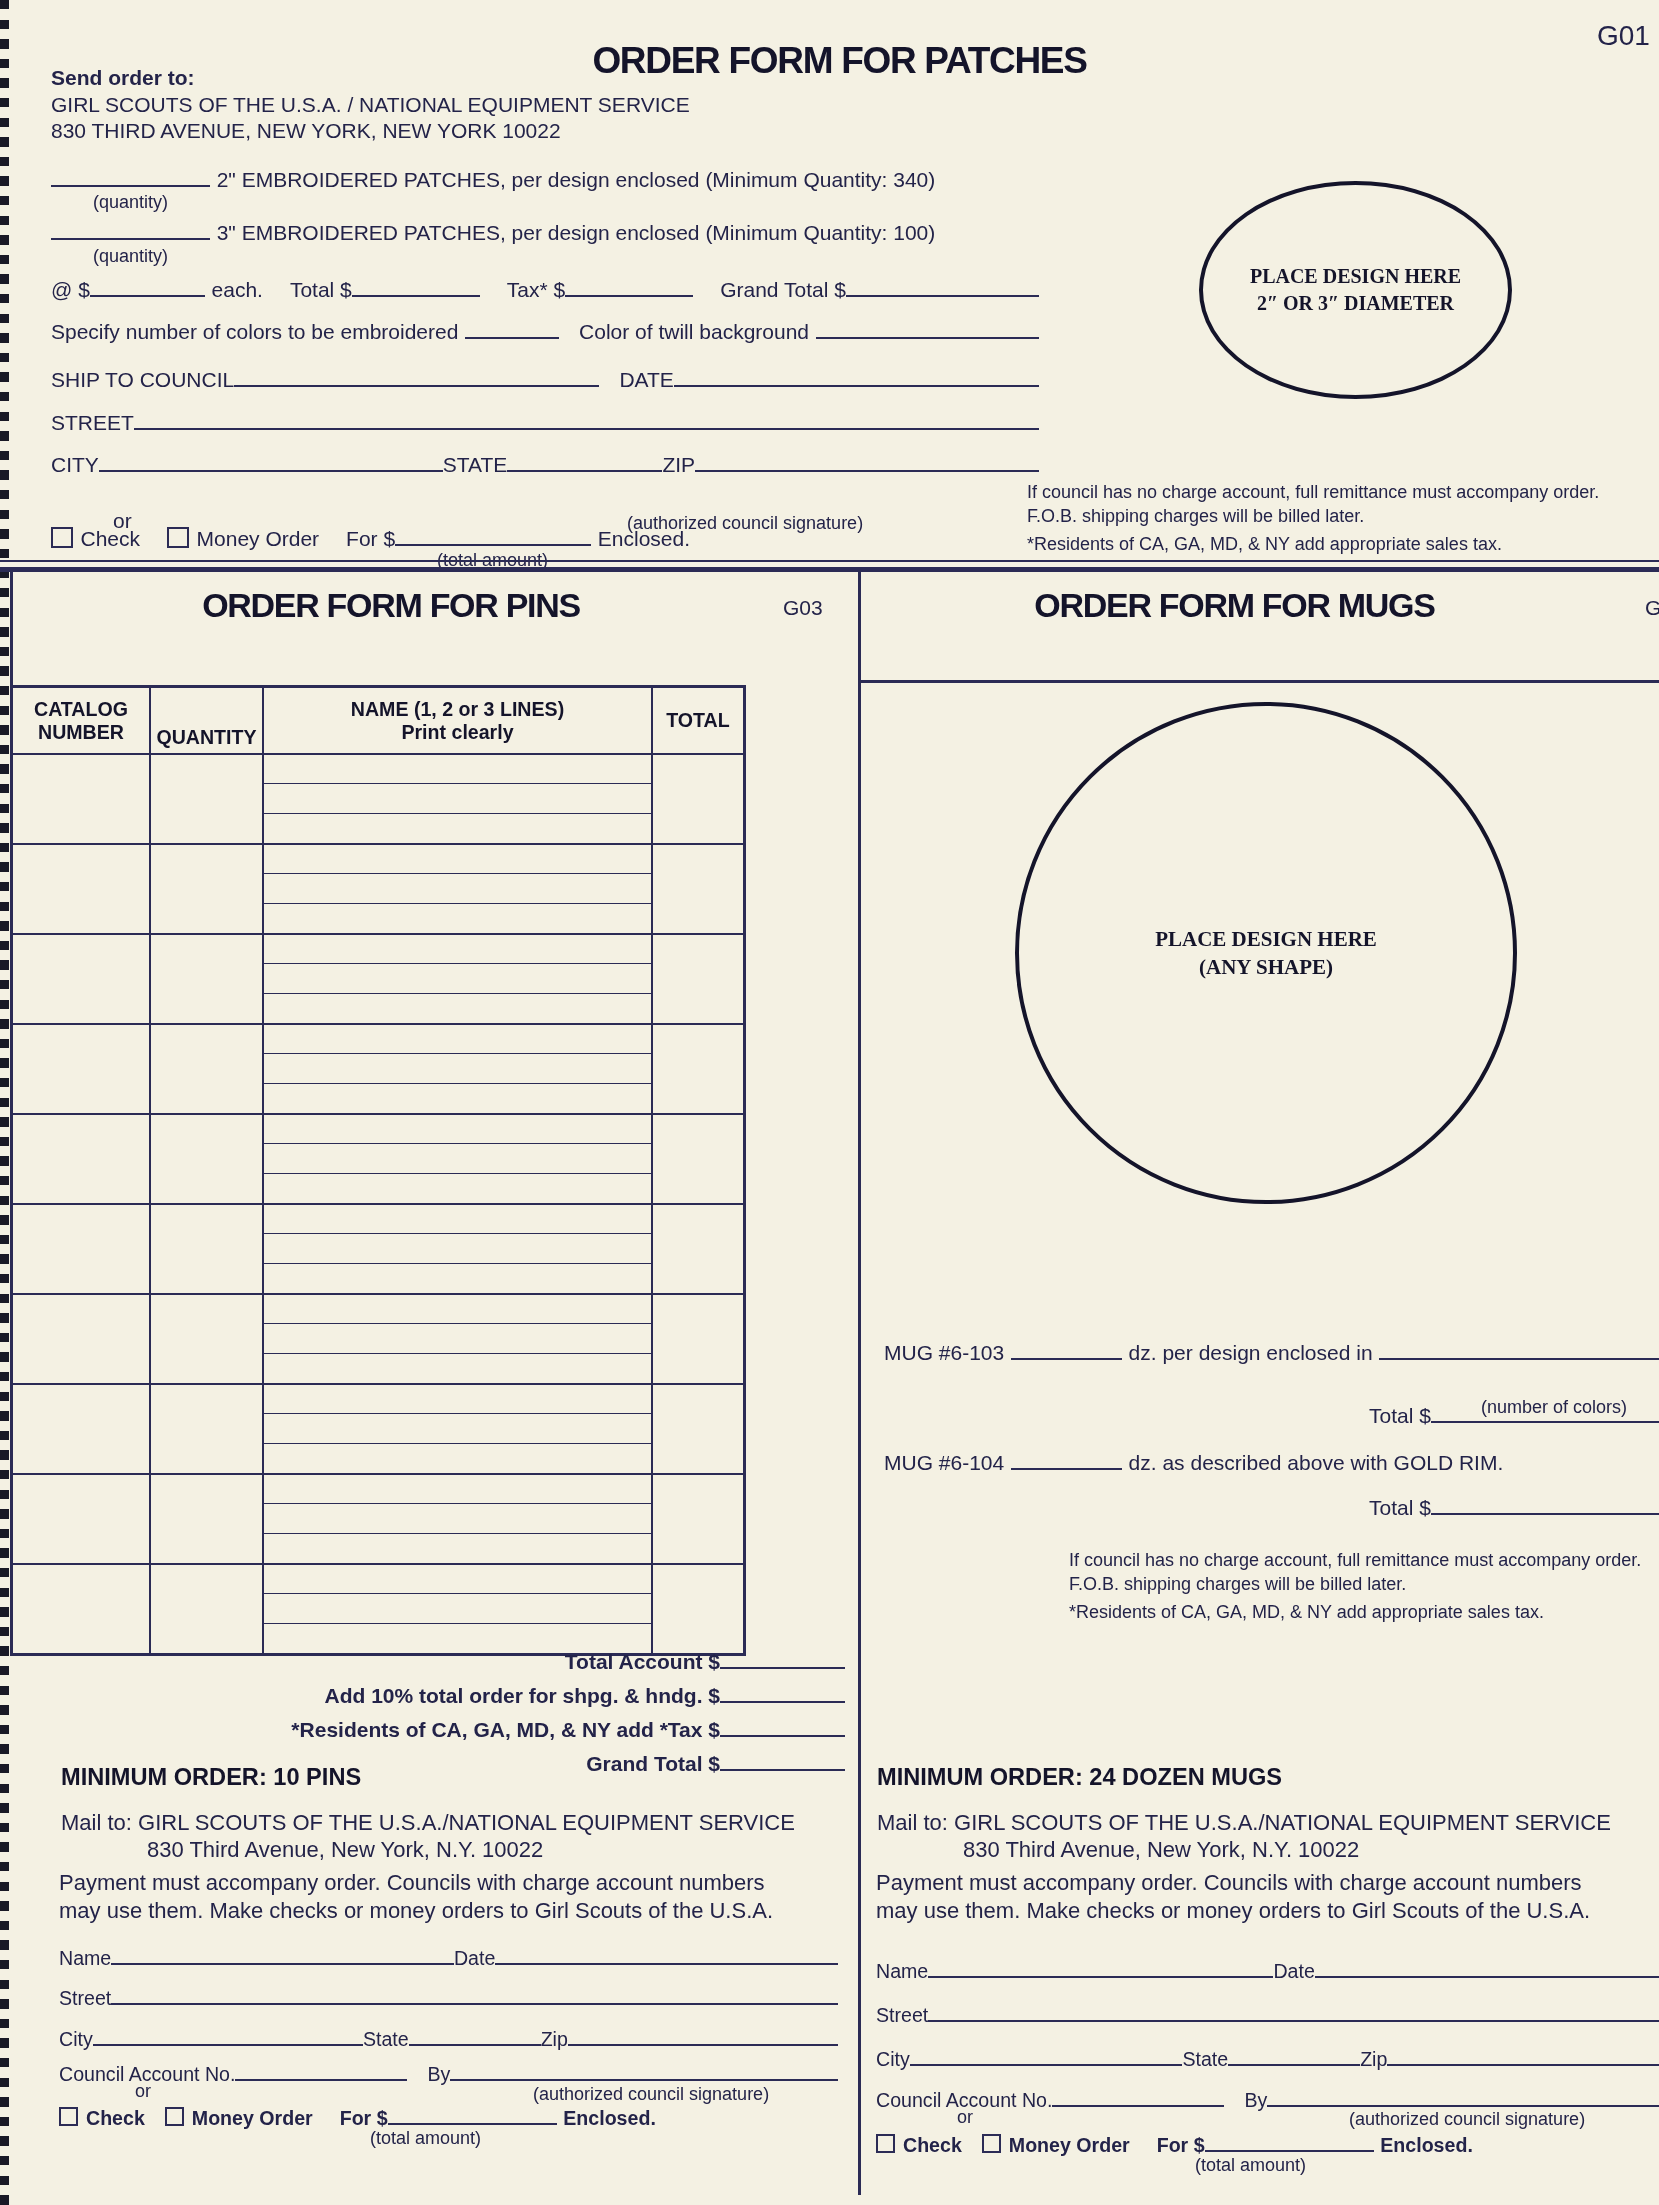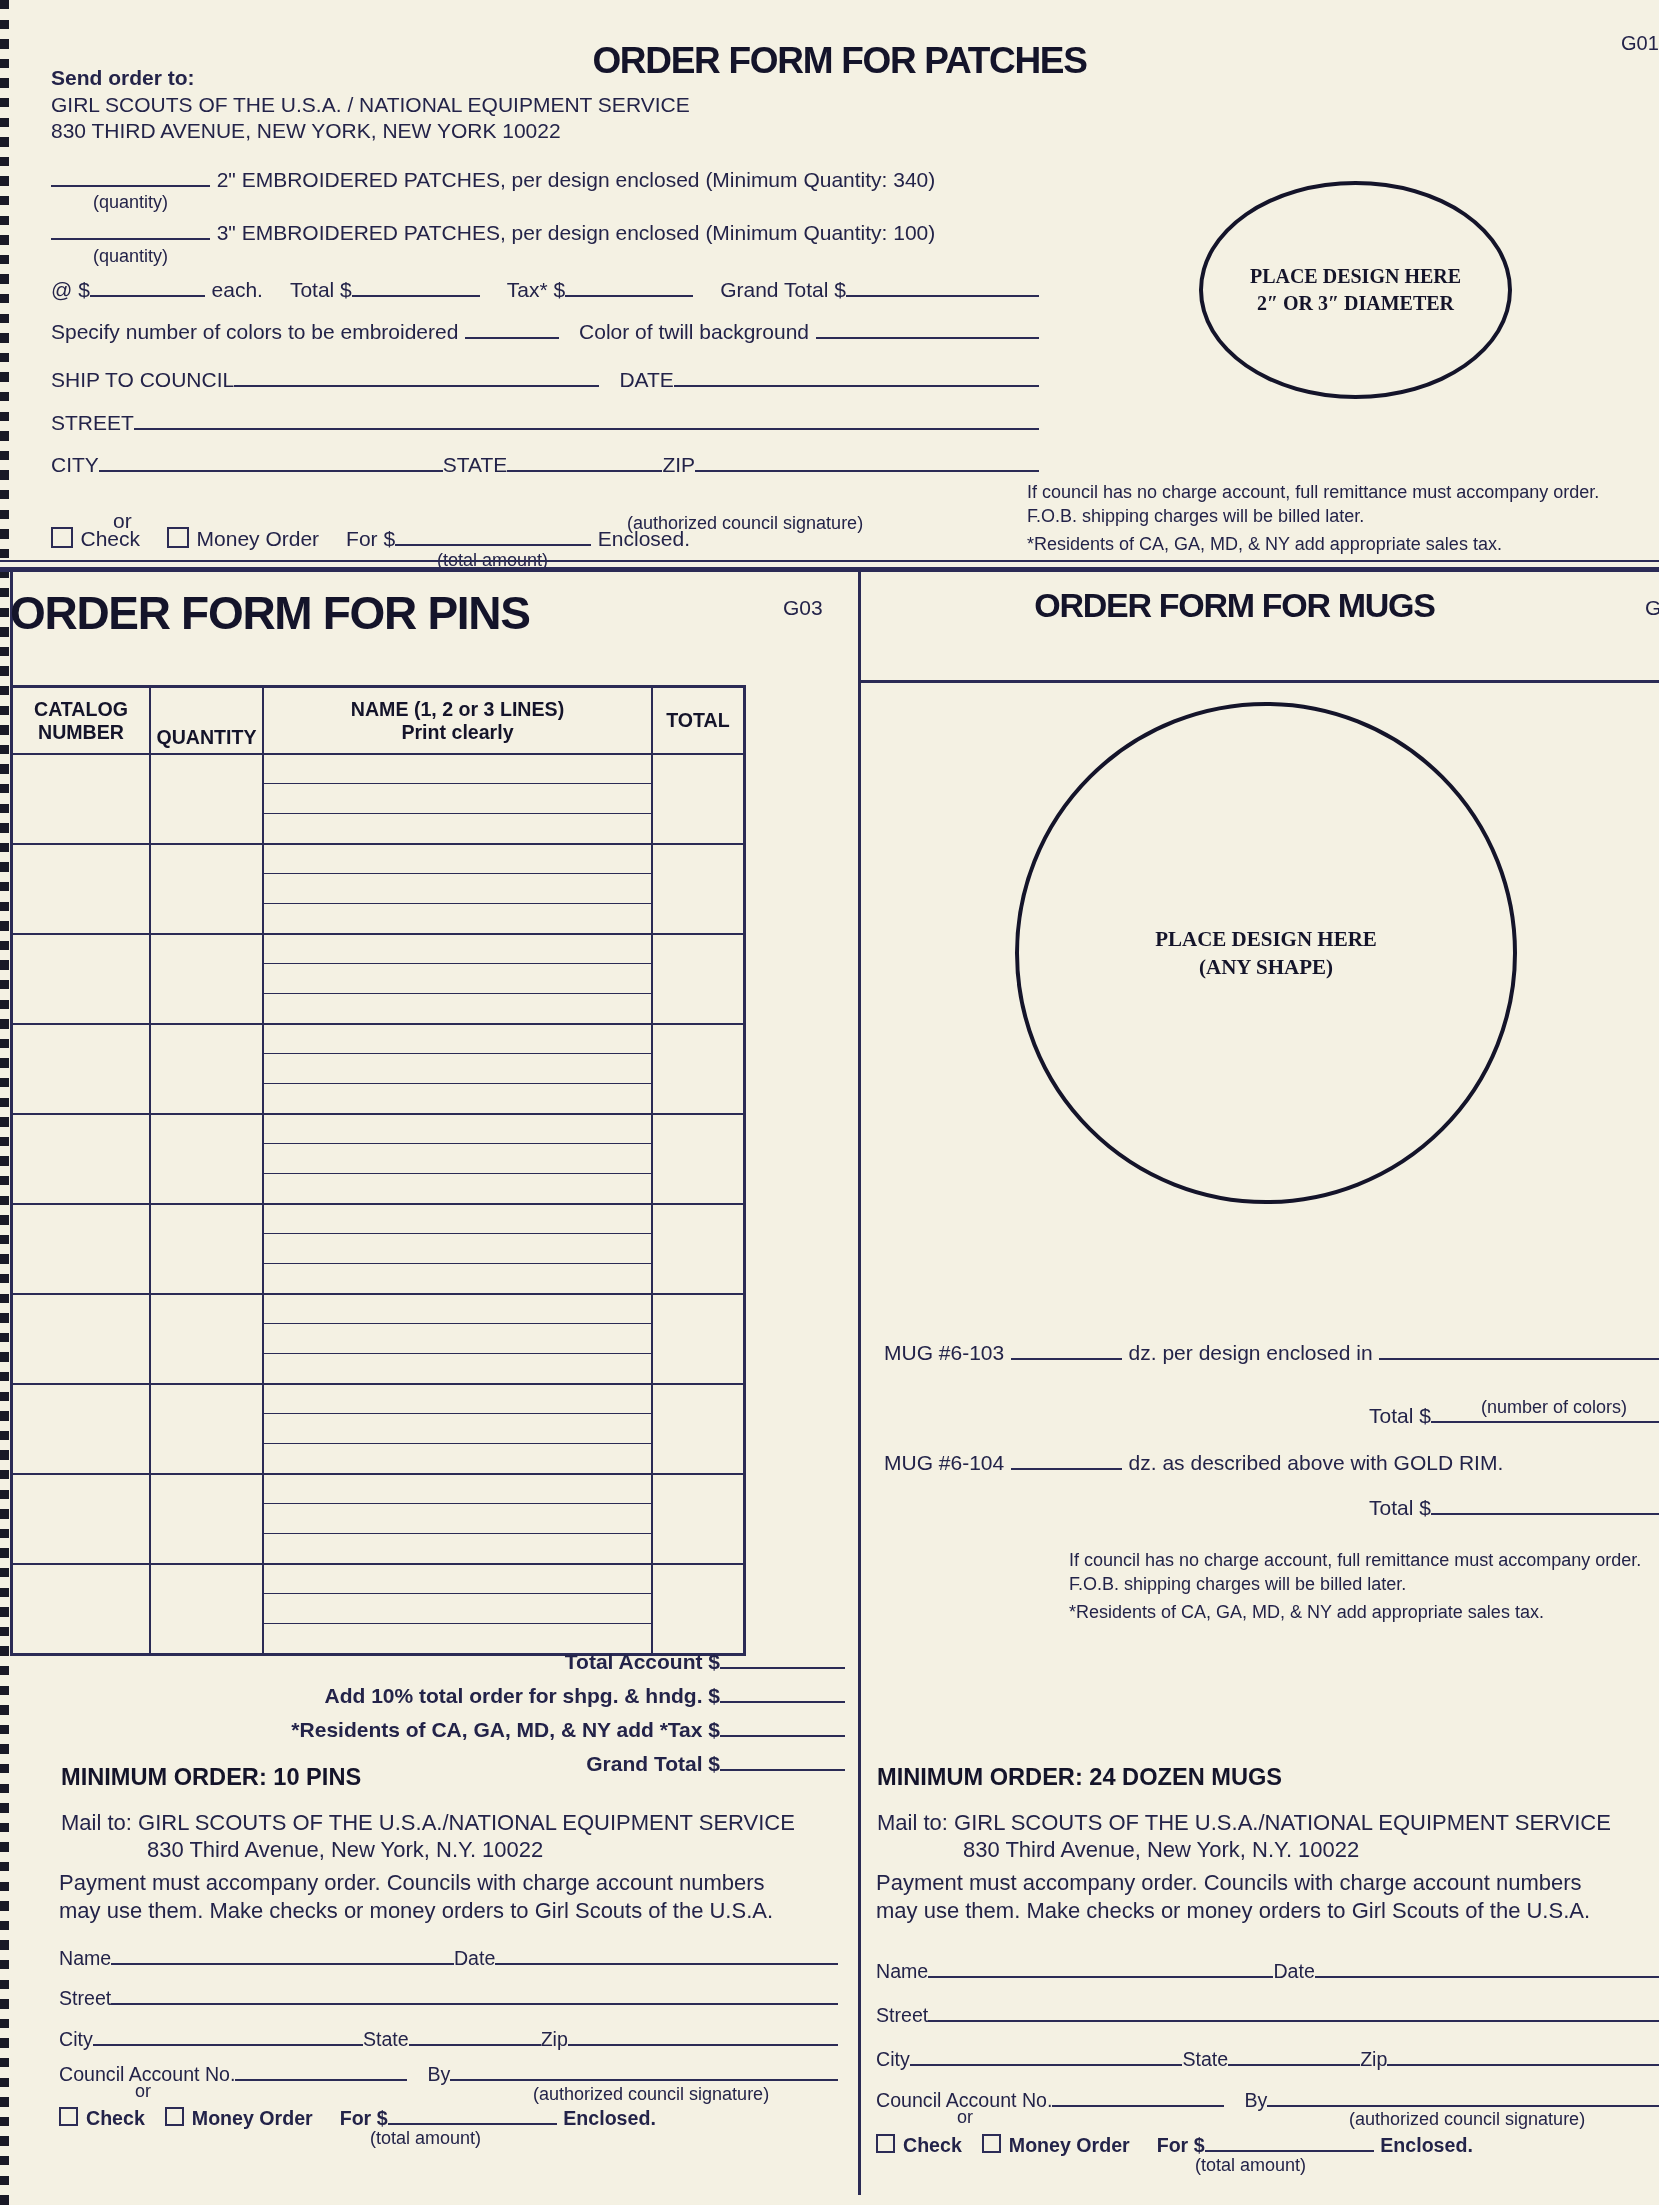--- a/index.html
+++ b/index.html
@@ -48,21 +48,21 @@
   .nl:last-child{border-bottom:none;}
   .tots .row{position:static;}
 </style>
 </head>
 <body>
 
 <div class="page">
   <div class="perf"></div>
 
   <div class="abs big-title" style="left:536px;top:40px;width:607px;text-align:center;font-size:37px;">ORDER FORM FOR PATCHES</div>
-  <div class="abs" style="left:1597px;top:32px;font-size:20px;margin-left:24px;">G01</div>
+  <div class="abs" style="left:1597px;top:20px;font-size:28px;">G01</div>
 
   <div class="abs b t31" style="left:51px;top:65px;">Send order to:</div>
   <div class="abs t31" style="left:51px;top:92px;">GIRL SCOUTS OF THE U.S.A. / NATIONAL EQUIPMENT SERVICE</div>
   <div class="abs t31" style="left:51px;top:118px;">830 THIRD AVENUE, NEW YORK, NEW YORK 10022</div>
 
   <div class="row t31" style="left:51px;top:164px;width:985px;">
     <span class="bl" style="width:159px;"></span>
     <span class="gap10"></span>
     <span class="lbl">2" EMBROIDERED PATCHES, per design enclosed (Minimum Quantity: 340)</span>
   </div>
@@ -150,21 +150,21 @@
     <div>If council has no charge account, full remittance must accompany order.</div>
     <div>F.O.B. shipping charges will be billed later.</div>
     <div style="margin-top:4px;">*Residents of CA, GA, MD, &amp; NY add appropriate sales tax.</div>
   </div>
 
   <div class="hline" style="left:0;top:560px;width:1660px;height:2px;"></div>
   <div class="hline" style="left:0;top:567px;width:1660px;height:4.7px;"></div>
   <div class="vline" style="left:858px;top:567px;width:3.4px;height:1628px;"></div>
 
   <div class="vline" style="left:10px;top:572px;width:2.7px;height:113px;"></div>
-  <div class="abs big-title" style="left:10px;top:586px;width:762px;font-size:46px;">ORDER FORM FOR PINS</div>
+  <div class="abs big-title" style="left:10px;top:586px;width:762px;text-align:center;font-size:34px;">ORDER FORM FOR PINS</div>
   <div class="abs" style="left:783px;top:596px;font-size:21px;">G03</div>
 
   <div class="tbl">
     <div class="trow thead">
       <div class="tc hc">
         <div>CATALOG</div>
           <div>NUMBER</div>
       </div>
       <div class="tc hc" style="justify-content:flex-end;padding-bottom:4px;">
         <div>QUANTITY</div>

